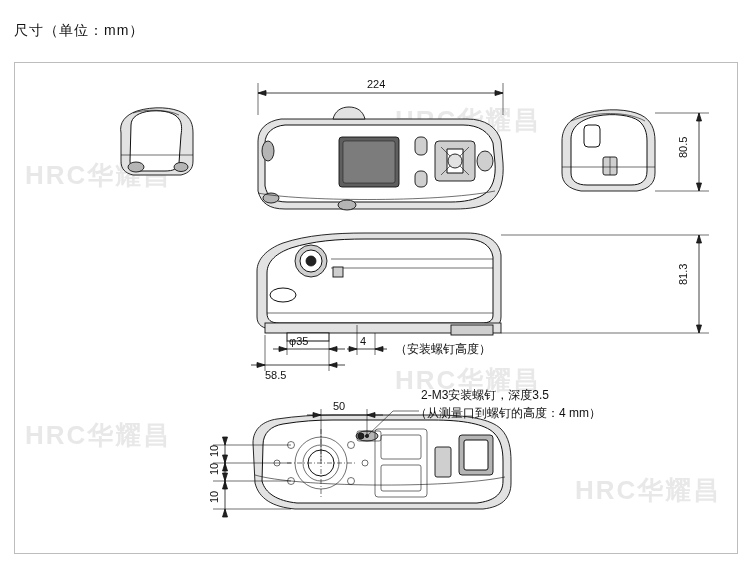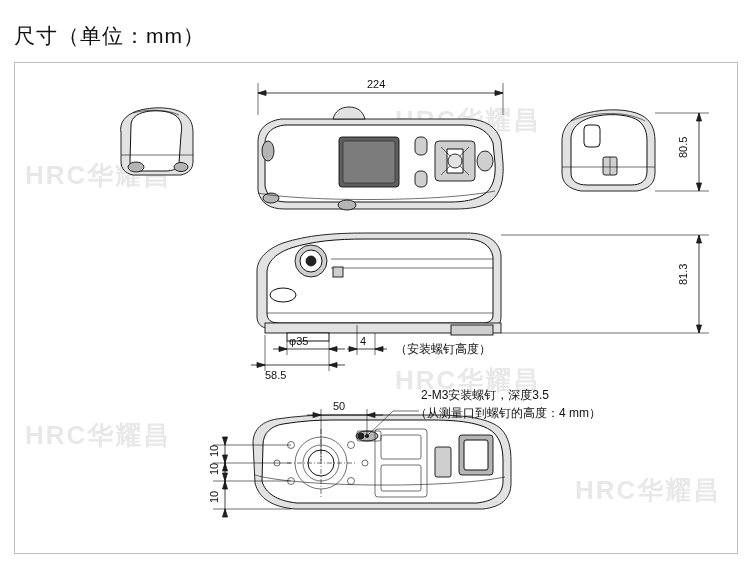--- a/index.html
+++ b/index.html
@@ -18,21 +18,21 @@
   .page {
     position: absolute;
     left: 0; top: 0;
     width: 750px;
     height: 571px;
   }
   .title {
     position: absolute;
     left: 14px;
     top: 22px;
-    font-size: 21px;
+    font-size: 14px;
     letter-spacing: 1px;
     color: #111;
     white-space: nowrap;
   }
   .frame {
     position: absolute;
     left: 14px;
     top: 62px;
     width: 722px;
     height: 490px;

